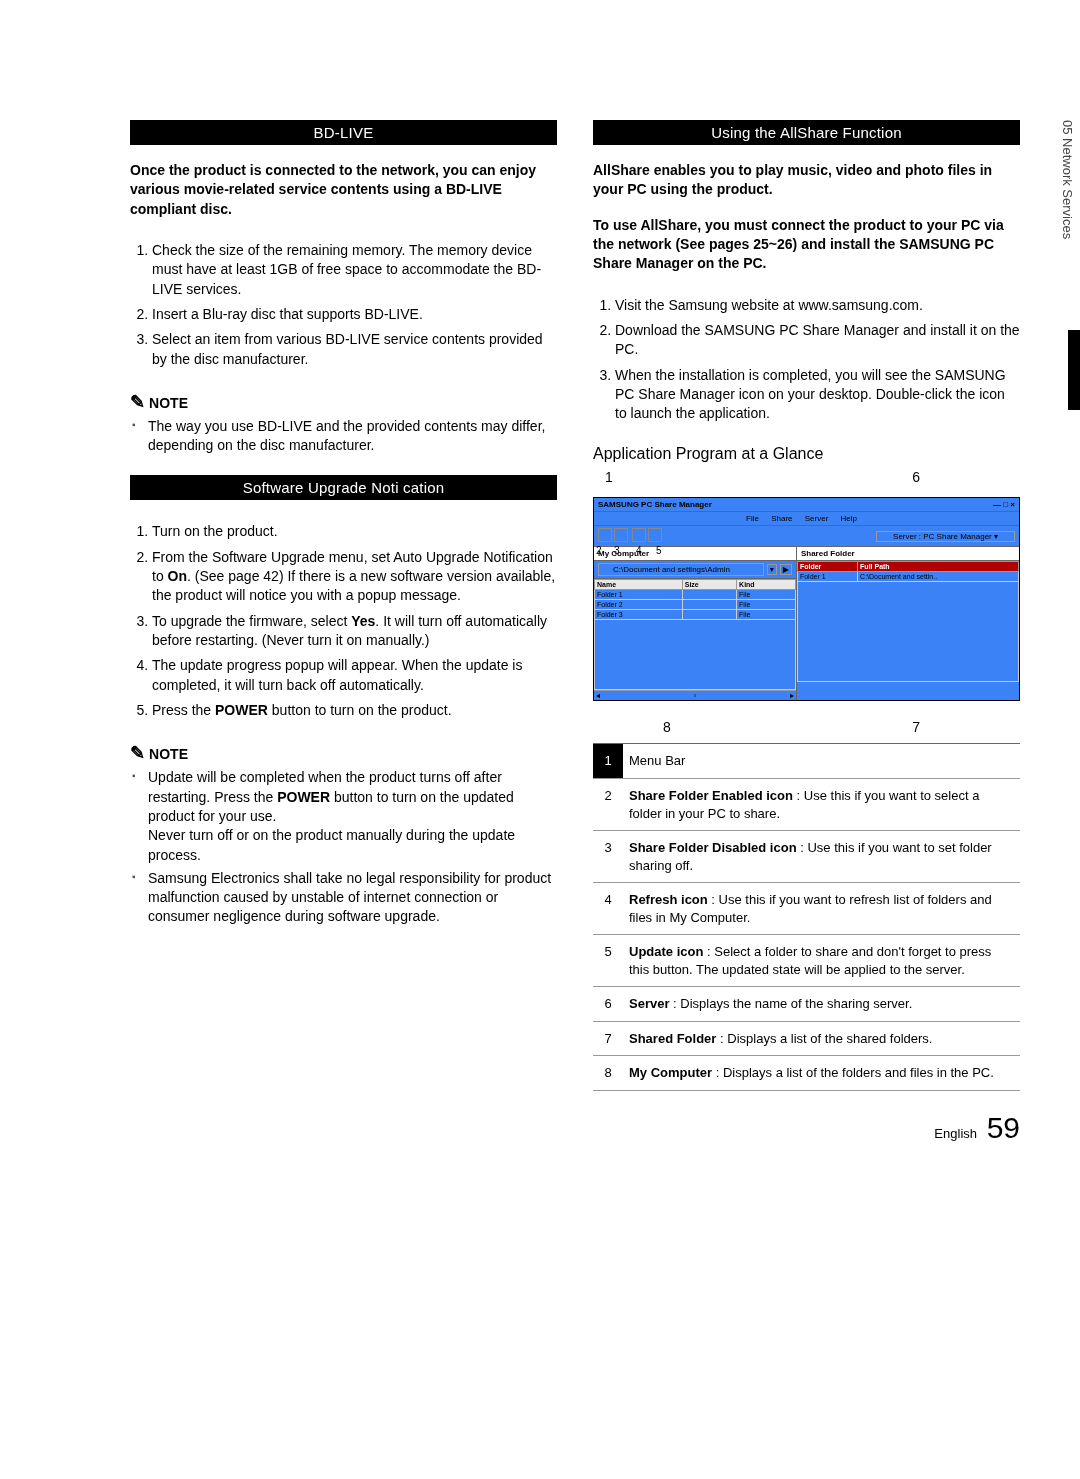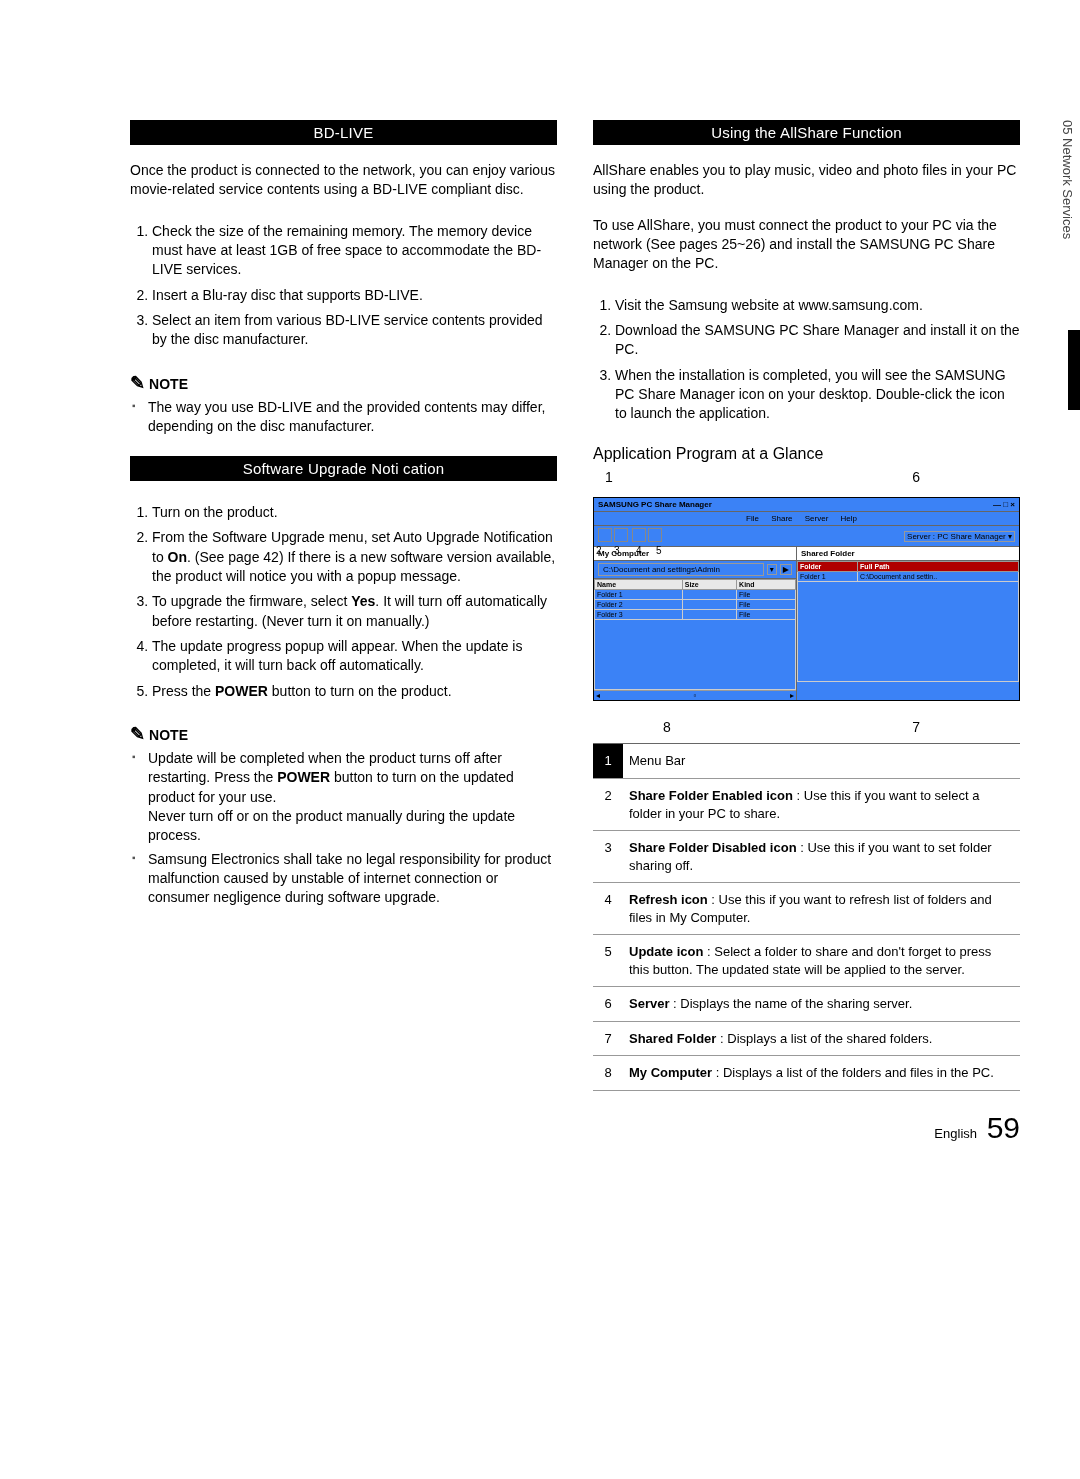--- a/index.html
+++ b/index.html
@@ -2,21 +2,21 @@
 <html><head>
 <meta charset="utf-8">
 <style>
   * { box-sizing: border-box; margin: 0; padding: 0; }
   body { font-family: Arial, Helvetica, sans-serif; font-size: 14px; color: #000; background: #fff; width: 1080px; margin: 0 auto; padding: 100px 60px 40px 130px; position: relative; }
   .side-tab { position: absolute; right: 5px; top: 120px; writing-mode: vertical-rl; text-orientation: sideways; font-size: 13px; color: #444; white-space: nowrap; }
   .black-tab { position: absolute; right: 0; top: 330px; width: 12px; height: 80px; background: #000; }
   .cols { display: flex; gap: 36px; }
   .col { flex: 1; min-width: 0; }
   .section-head { background: #000; color: #fff; text-align: center; padding: 4px 0; font-size: 15px; margin: 20px 0 12px; letter-spacing: .2px; }
-  p { margin: 16px 0; line-height: 1.38; }
+  p { margin: 16px 0; line-height: 1.38; font-weight: bold; }
   ol { padding-left: 22px; margin: 22px 0; }
   ol li { margin: 6px 0; line-height: 1.38; }
   .note-head { font-weight: bold; margin: 12px 0 4px; }
   .note-head .hand { font-size: 18px; margin-right: 4px; }
   ul.bullets { list-style: none; padding-left: 18px; }
   ul.bullets li { position: relative; margin: 4px 0; line-height: 1.38; }
   ul.bullets li::before { content: "▪"; position: absolute; left: -16px; top: 1px; font-size: 10px; color: #555; }
   .subhead { font-size: 16px; margin: 22px 0 8px; }
   .b { font-weight: bold; }
   .footer { text-align: right; margin-top: 20px; font-size: 13px; }
@@ -28,21 +28,21 @@
   .app-menubar { padding: 2px 4px; border-bottom: 1px solid #666; text-align: center; }
   .app-menubar span { margin-right: 10px; }
   .app-toolbar { display: flex; align-items: center; justify-content: space-between; padding: 2px 4px; border-bottom: 1px solid #666; }
   .icon-row span { display: inline-block; width: 14px; height: 14px; border: 1px solid #888; margin-right: 2px; text-align: center; line-height: 12px; }
   .sub { position: absolute; font-size: 10px; }
   .app-body { display: flex; }
   .left-pane { flex: 1; border-right: 1px solid #666; }
   .right-pane { flex: 1.1; }
   .pane-title { background: #fff; font-weight: bold; padding: 2px 4px; border-bottom: 1px solid #666; }
   .path-row { display: flex; align-items: center; padding: 2px 4px; border-bottom: 1px solid #666; gap: 3px; }
-  .path-row .pathtxt { flex: 1; border: 1px solid #999; padding: 1px 4px; }
+  .path-row .pathtxt { flex: 1; border: 1px solid #999; padding: 1px 14px; }
   .mini-table { width: 100%; border-collapse: collapse; font-size: 7px; }
   .mini-table th { background: #e8e8e8; border: 1px solid #999; padding: 1px 2px; text-align: left; }
   .mini-table td { border: 1px solid #ccc; padding: 1px 2px; }
   .red-head th { background: #b00000; color: #fff; }
   .callout-num { position: absolute; font-size: 14px; color: #000; }
 
   
   table.desc { width: 100%; border-collapse: collapse; margin-top: 10px; font-size: 13px; }
   table.desc td { border-top: 1px solid #999; border-bottom: 1px solid #999; padding: 8px 6px; vertical-align: top; line-height: 1.35; }
   table.desc tr:first-child td { border-top: 1px solid #666; }
@@ -114,21 +114,21 @@
         </div>
         <div class="app-toolbar" style="position:relative;">
           <div class="icon-row">
             <span></span><span></span>
             <span></span><span></span>
           </div>
           <span class="sub" style="left:2px; bottom:-10px;">2</span>
           <span class="sub" style="left:20px; bottom:-10px;">3</span>
           <span class="sub" style="left:42px; bottom:-10px;">4</span>
           <span class="sub" style="left:62px; bottom:-10px;">5</span>
-          <span style="border:1px solid #999; padding:0 2px;">Server : PC Share Manager  ▾</span>
+          <span style="border:1px solid #999; padding:0 16px;">Server : PC Share Manager  ▾</span>
         </div>
         <div class="app-body">
           <div class="left-pane">
             <div class="pane-title">My Computer</div>
             <div class="path-row">
               <span class="pathtxt">C:\Document and settings\Admin</span>
               <span style="border:1px solid #999;padding:0 2px;">▾</span>
               <span style="border:1px solid #999;padding:0 2px;">▶</span>
             </div>
             <table class="mini-table">

